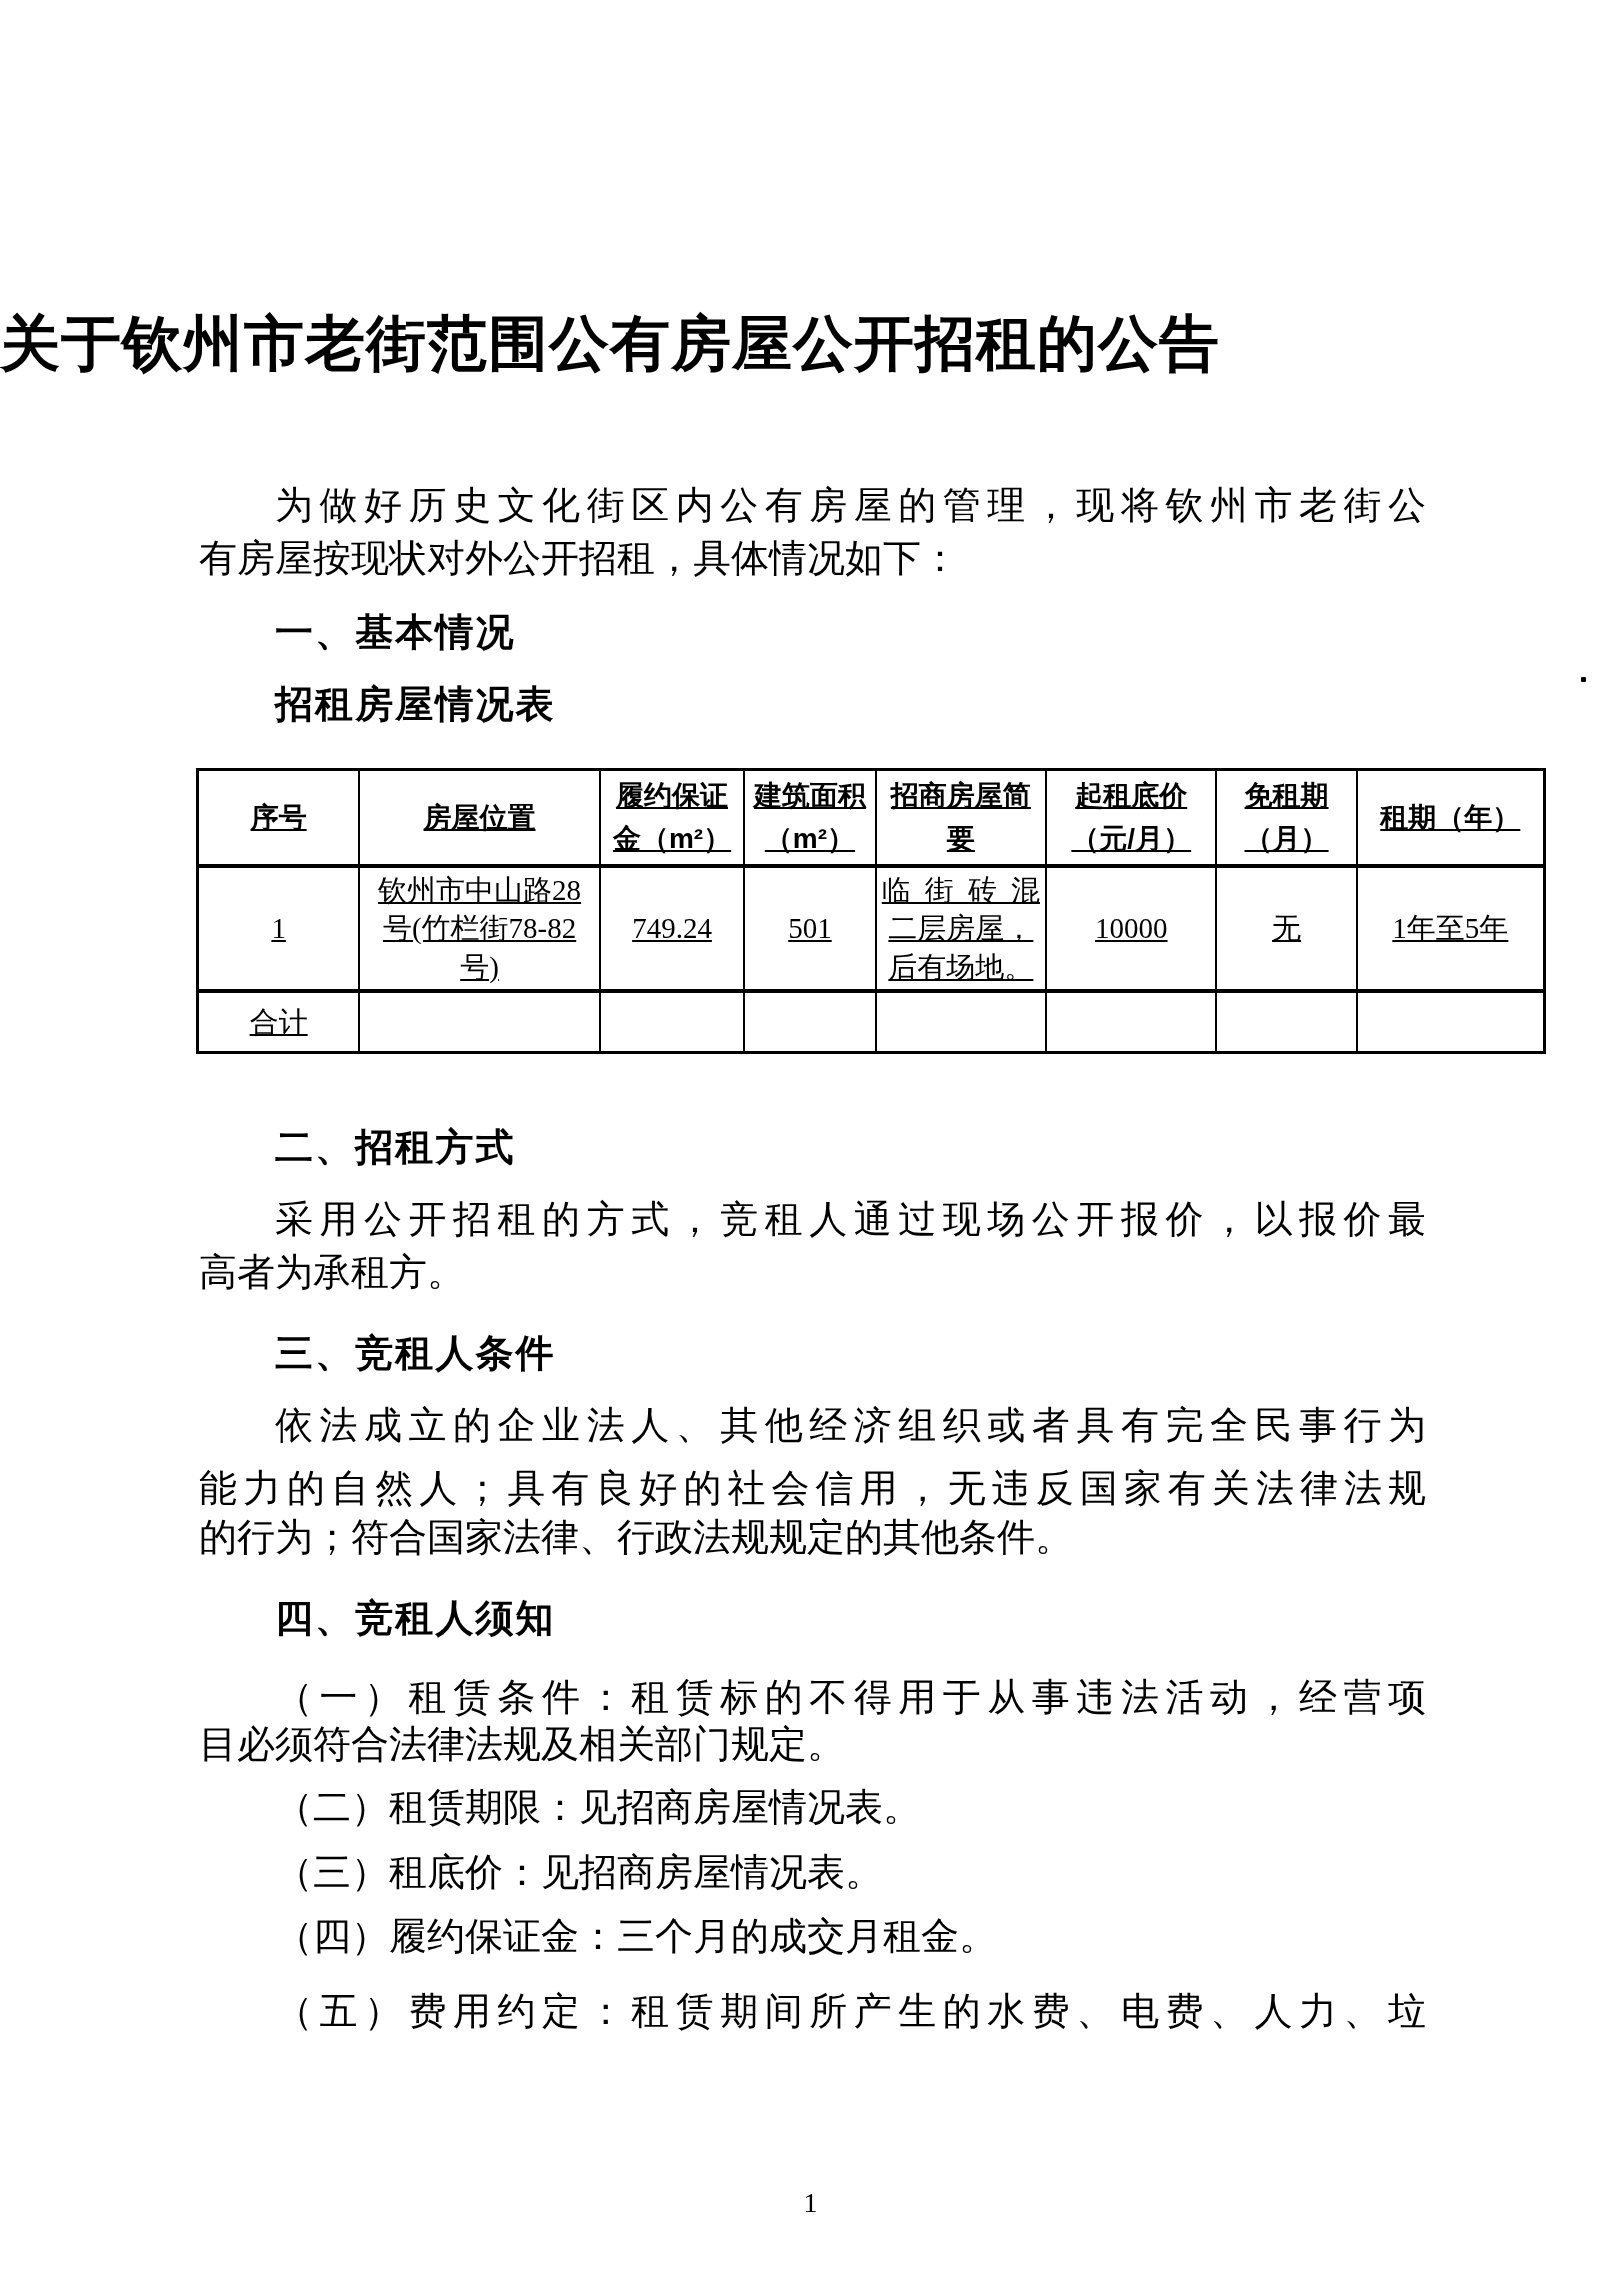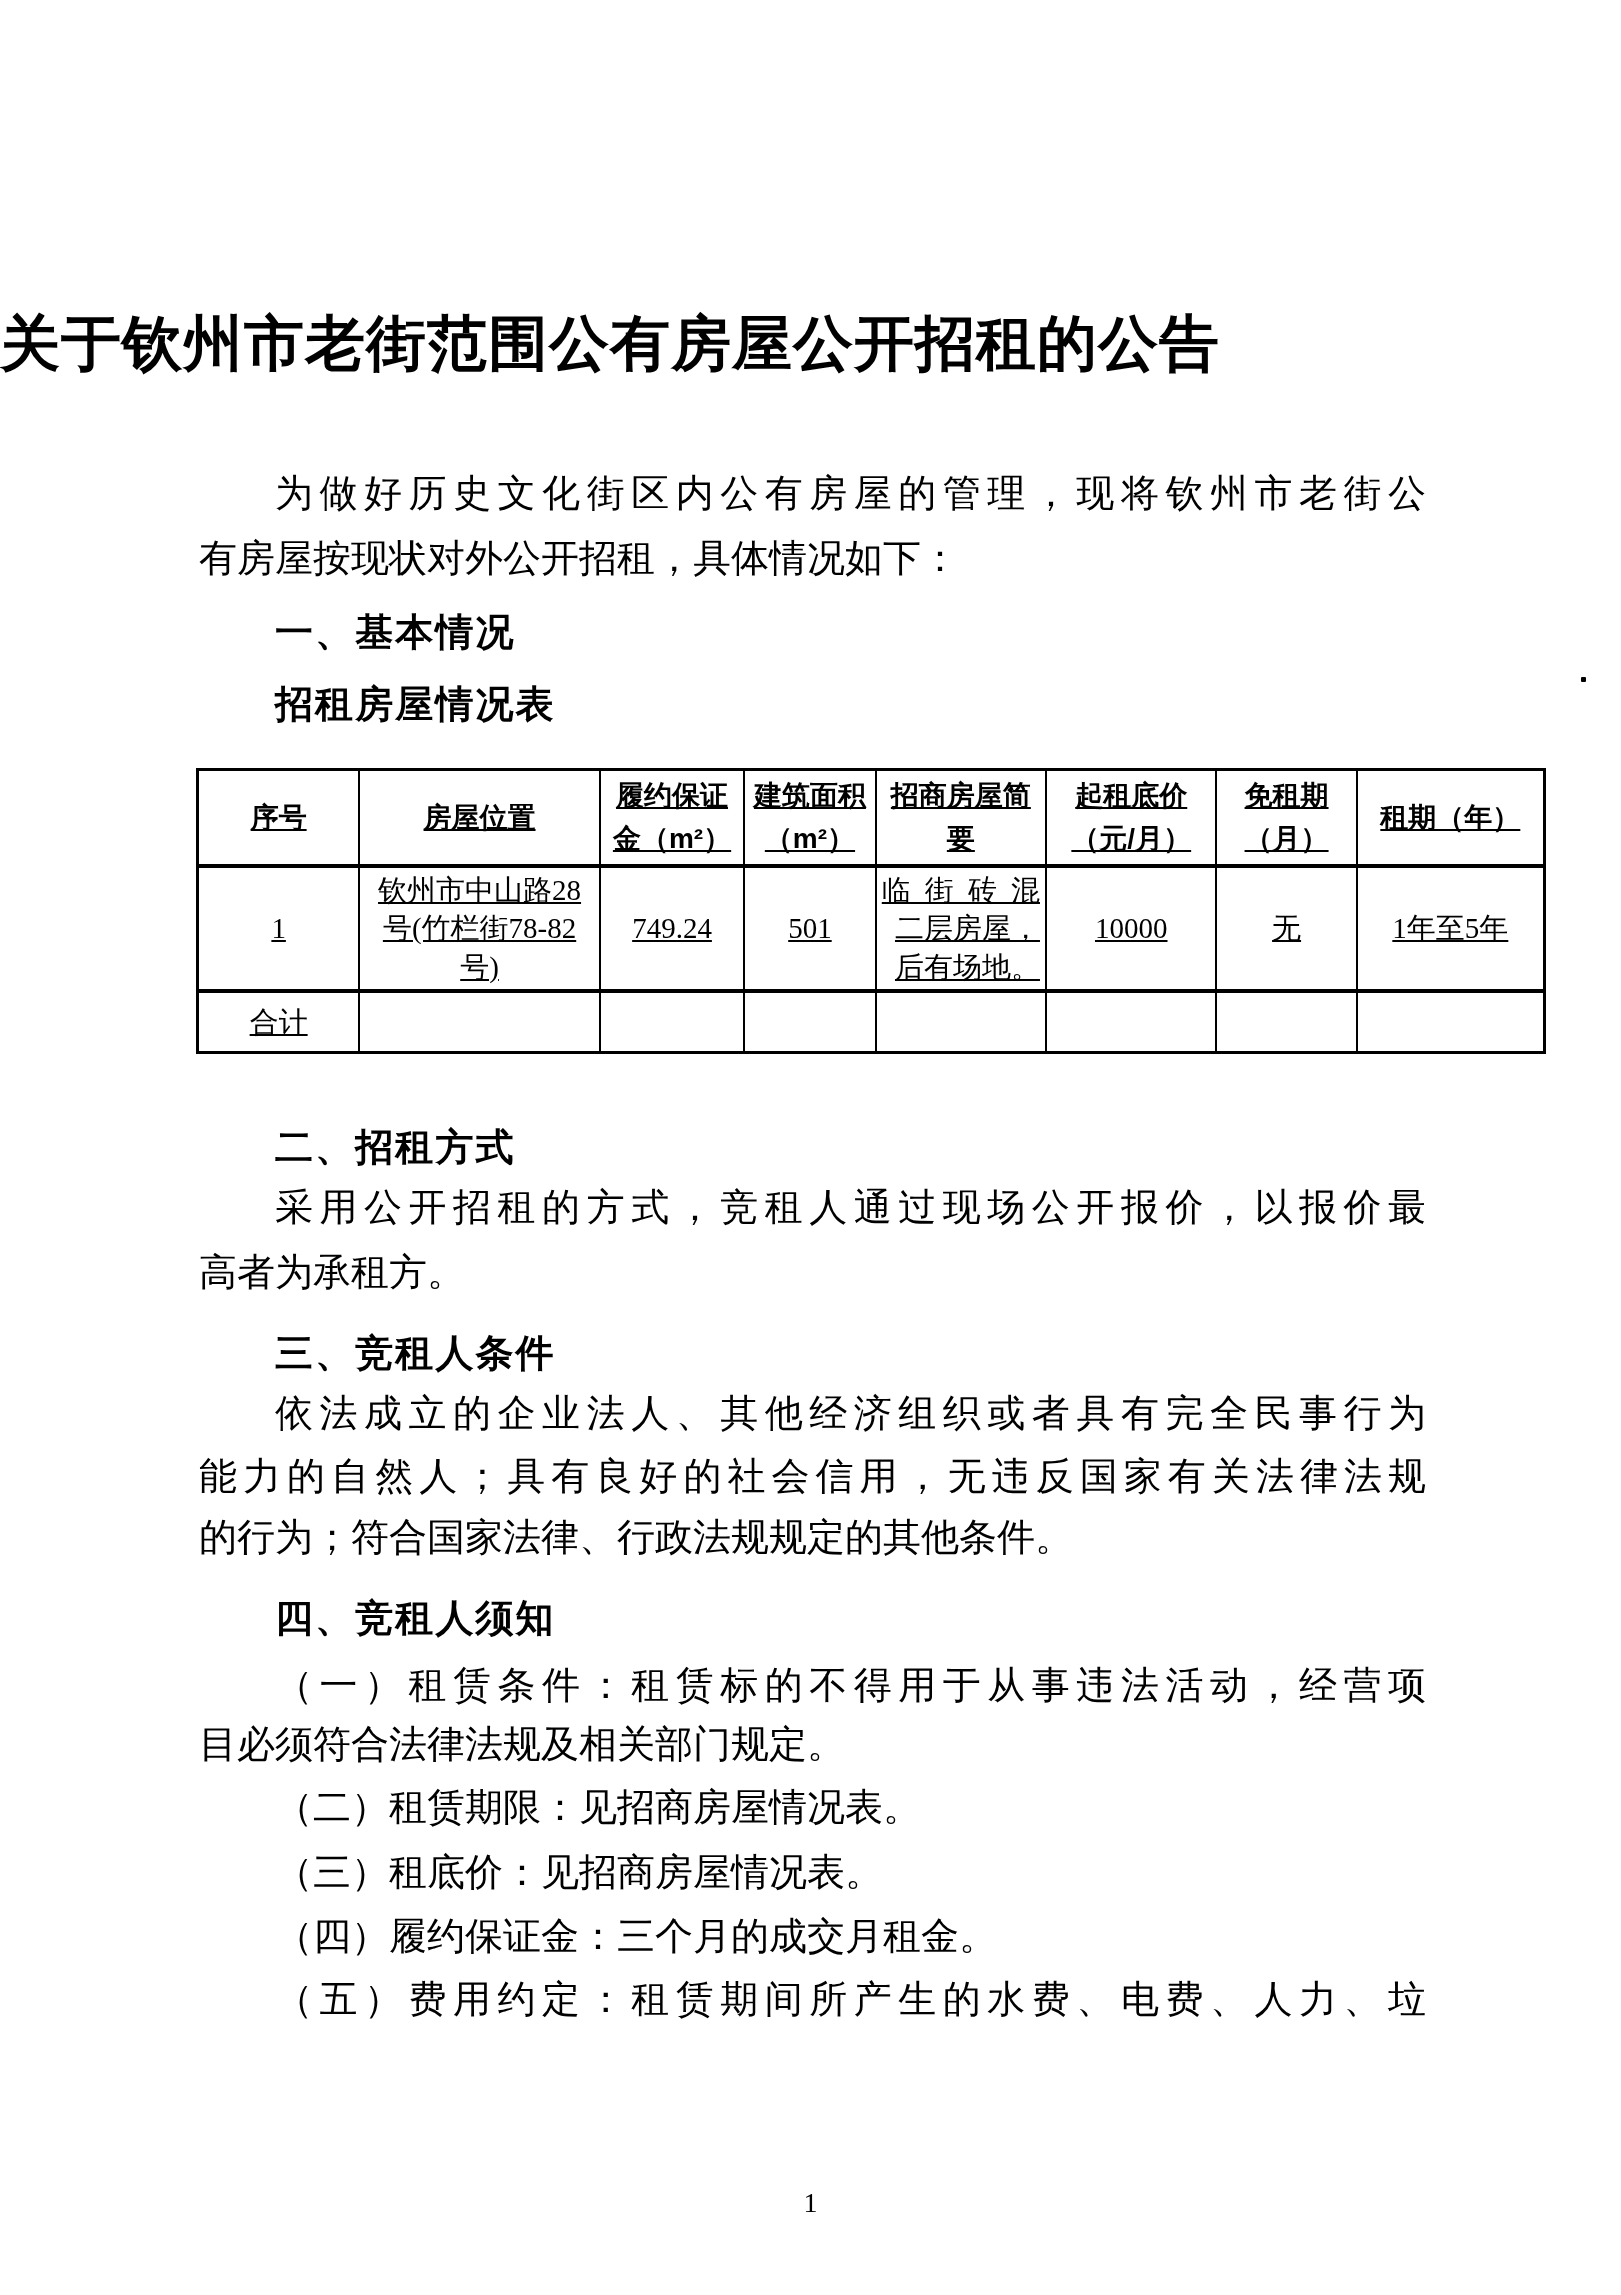--- a/index.html
+++ b/index.html
@@ -33,20 +33,21 @@
     left: 199px;
     width: 1227px;
     font-size: 38px;
     line-height: 1.25;
     white-space: nowrap;
   }
   .line.fj {
     white-space: normal;
     text-align: justify;
     text-align-last: justify;
+    margin-top: 12px;
   }
   .line.ind { text-indent: 76px; }
   .line.hd {
     font-family: "Liberation Sans", sans-serif;
     font-weight: 700;
     letter-spacing: 2.1px;
   }
   table.rent-table {
     position: absolute;
     top: 768px;
@@ -73,21 +74,21 @@
   }
   .rent-table td {
     font-size: 29px;
     line-height: 1.32;
   }
   .rent-table tr.data-row { height: 115px; }
   .rent-table tr.header-row { height: 90px; }
   .rent-table tr.total-row { height: 62px; }
   .rent-table tr.data-row td { border-bottom: 4.6px solid #000; }
   .cell-lines div { }
-  .cell-lines.brief div { text-align: right; }
+  .cell-lines.brief div { text-align: center; }
   .cell-lines.brief div:first-child { text-align: justify; text-align-last: justify; }
   .page-number {
     position: absolute;
     top: 2187px;
     left: 0;
     width: 100%;
     text-align: center;
     font-size: 28px;
   }
   .scan-dot {

